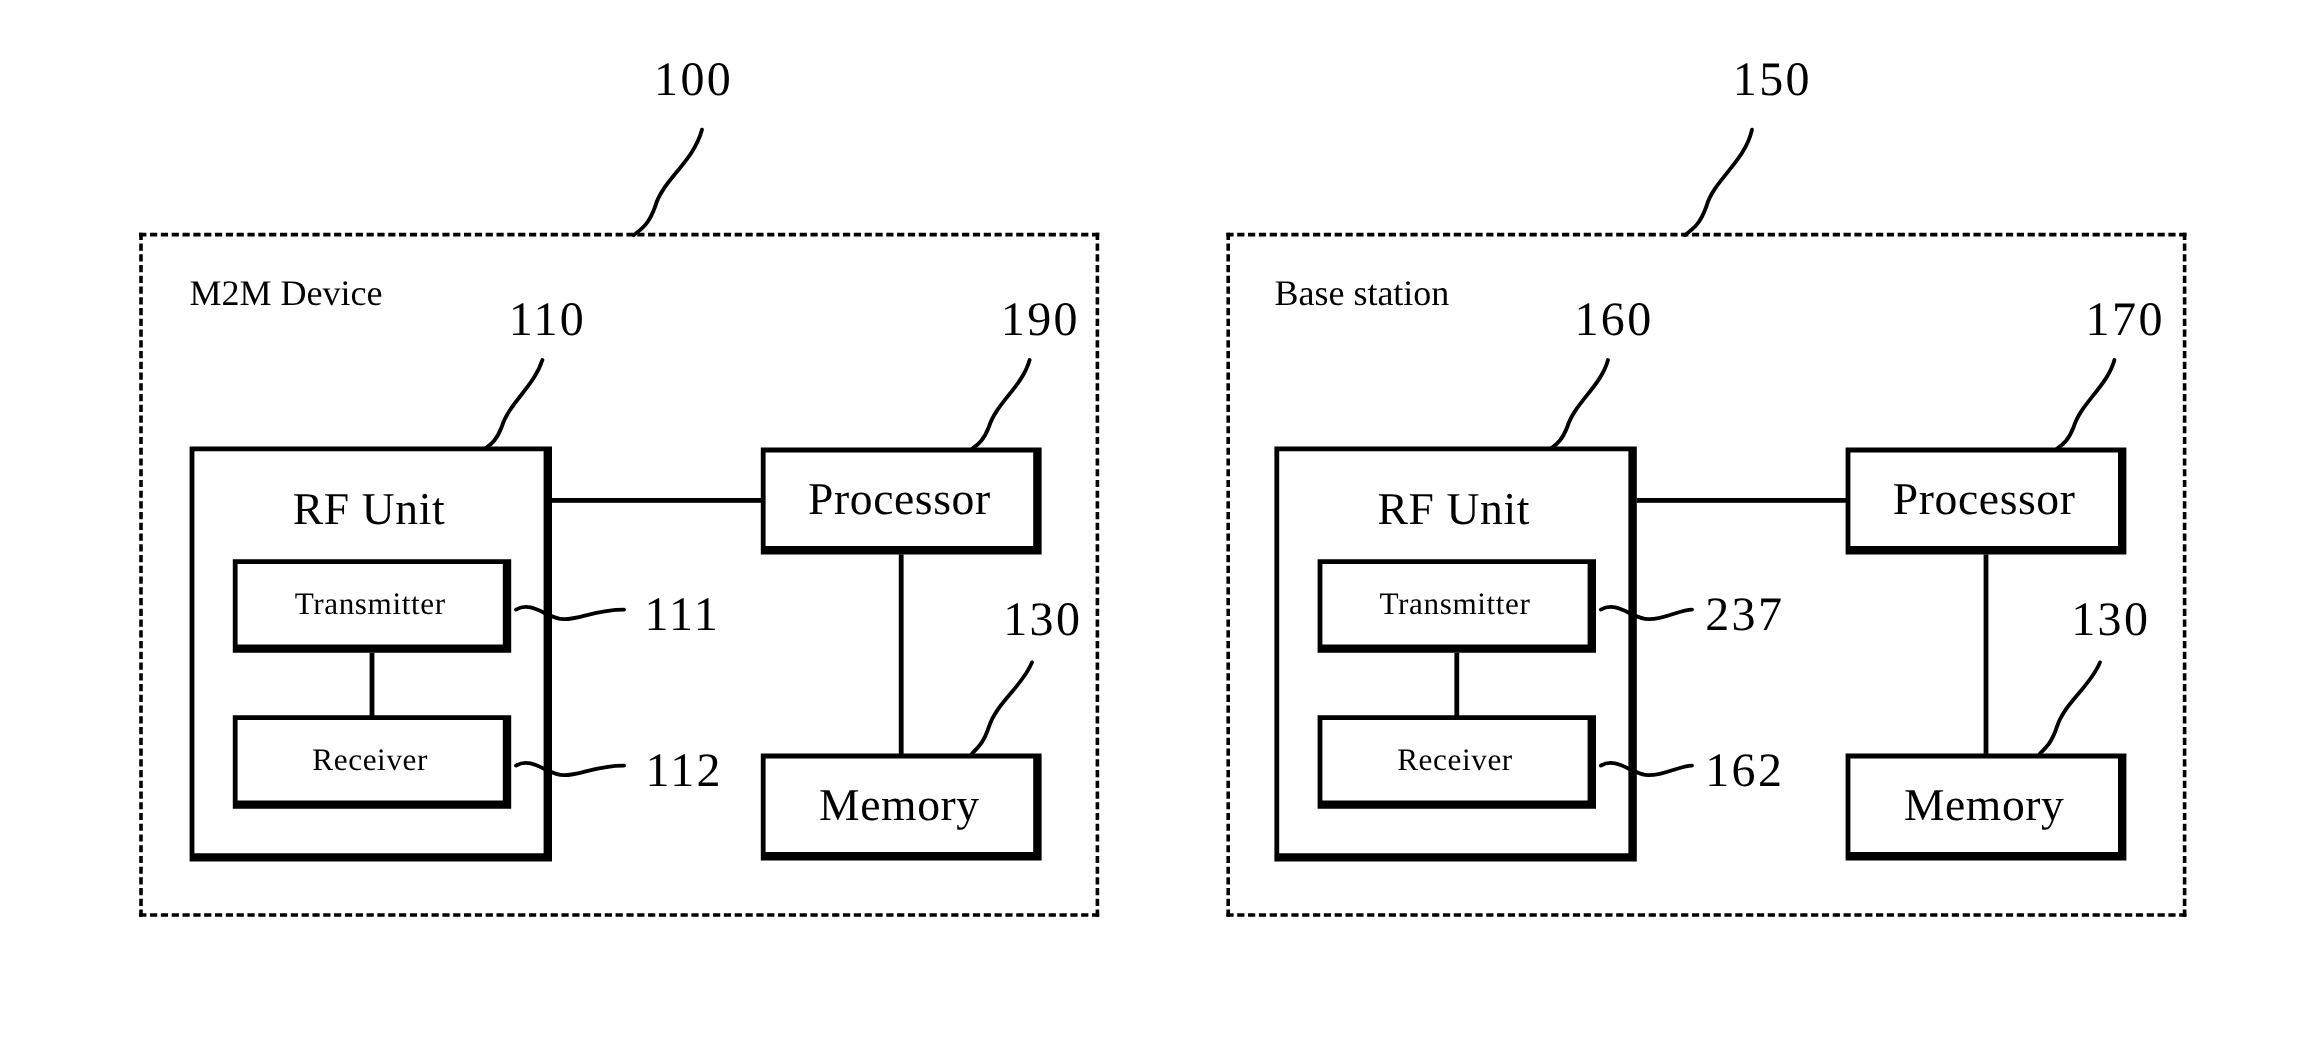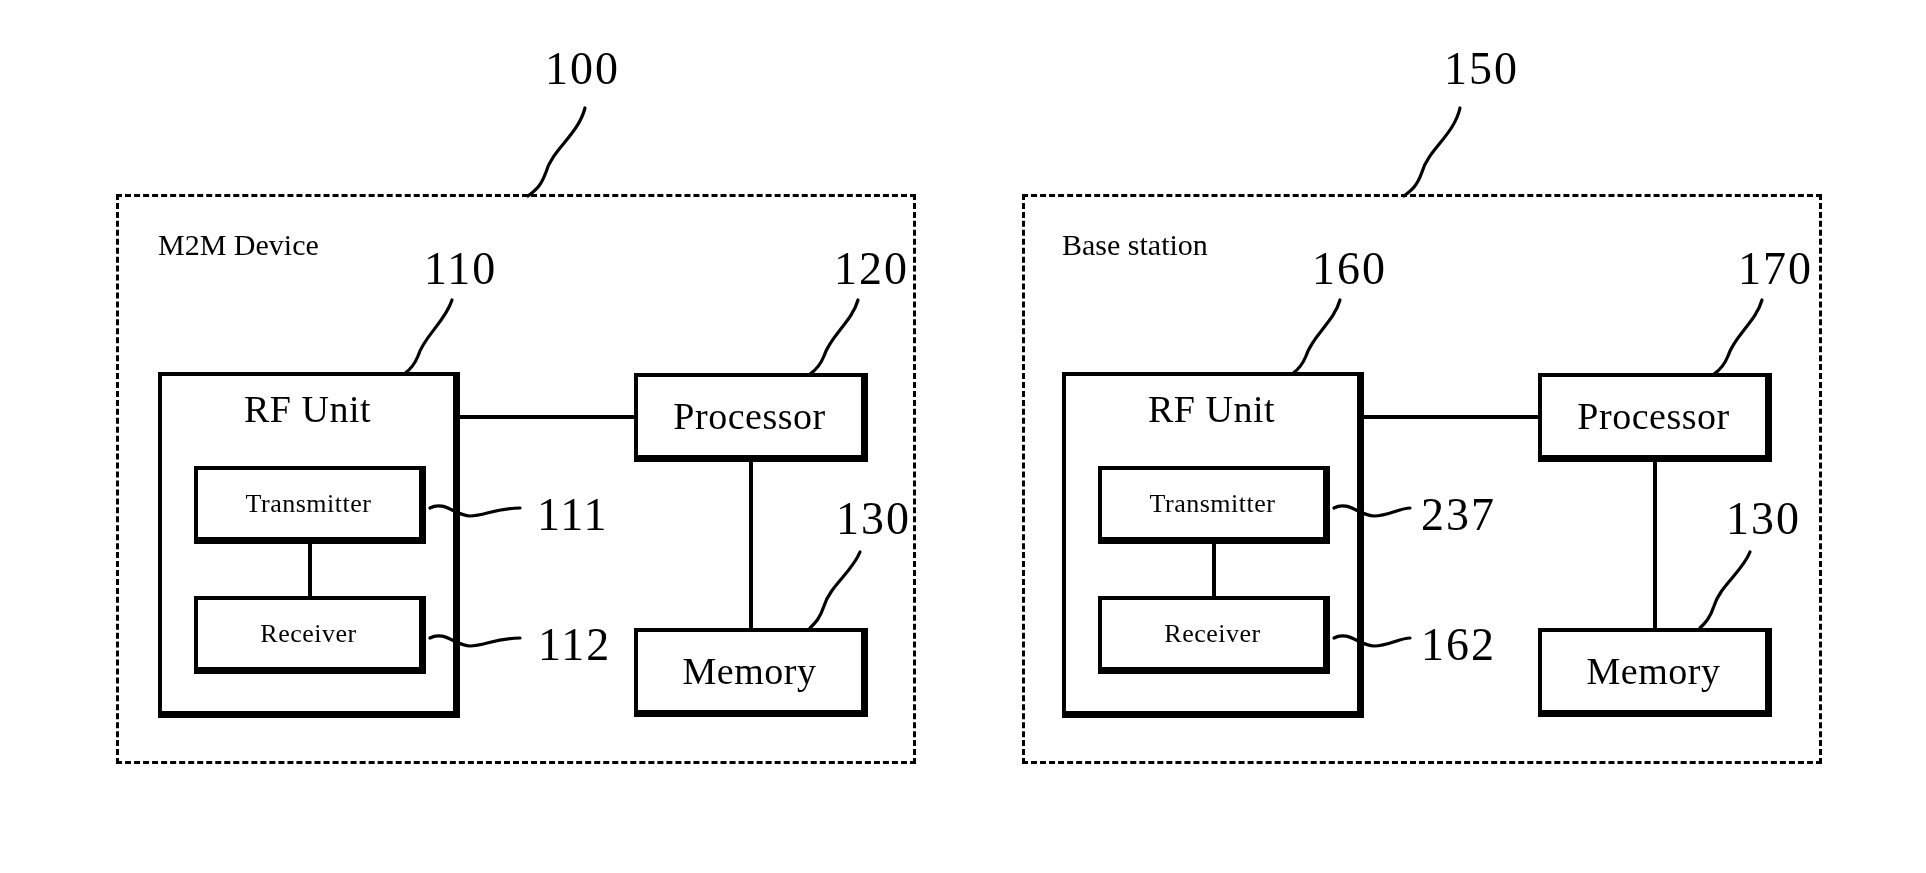--- a/index.html
+++ b/index.html
@@ -45,38 +45,38 @@
     align-items: flex-start;
     justify-content: center;
   }
   .blk-label {
     font-size: 38px;
     line-height: 1;
     white-space: nowrap;
     letter-spacing: 0.5px;
   }
   .rf-title {
-    margin-top: 14px;
+    margin-top: 30px;
   }
   .blk-label.small {
     font-size: 26px;
   }
 
   
   .container-title {
     position: absolute;
     font-size: 30px;
     line-height: 1;
     white-space: nowrap;
   }
 
   
   .ref-num {
     position: absolute;
-    font-size: 46px;
+    font-size: 40px;
     line-height: 1;
     white-space: nowrap;
     letter-spacing: 2px;
     text-align: right;
   }
 
   
   .conn-h {
     position: absolute;
     height: 0;
@@ -110,21 +110,21 @@
 <div id="figure">
 
   <div class="system-boundary" style="left:116px; top:194px; width:800px; height:570px;"></div>
 
   <div class="container-title" style="left:158px; top:230px;">M2M Device</div>
 
   <div class="ref-num" style="left:545px; top:46px;">100</div>
 
   <div class="ref-num" style="left:424px; top:246px;">110</div>
 
-  <div class="ref-num" style="left:834px; top:246px;">120</div>
+  <div class="ref-num" style="left:834px; top:246px;">190</div>
 
   <div class="ref-num" style="left:537px; top:492px;">111</div>
 
   <div class="ref-num" style="left:538px; top:622px;">112</div>
 
   <div class="ref-num" style="left:836px; top:496px;">130</div>
 
   <div class="blk rf" style="left:158px; top:372px; width:302px; height:346px;">
     <span class="blk-label rf-title">RF Unit</span>
   </div>

